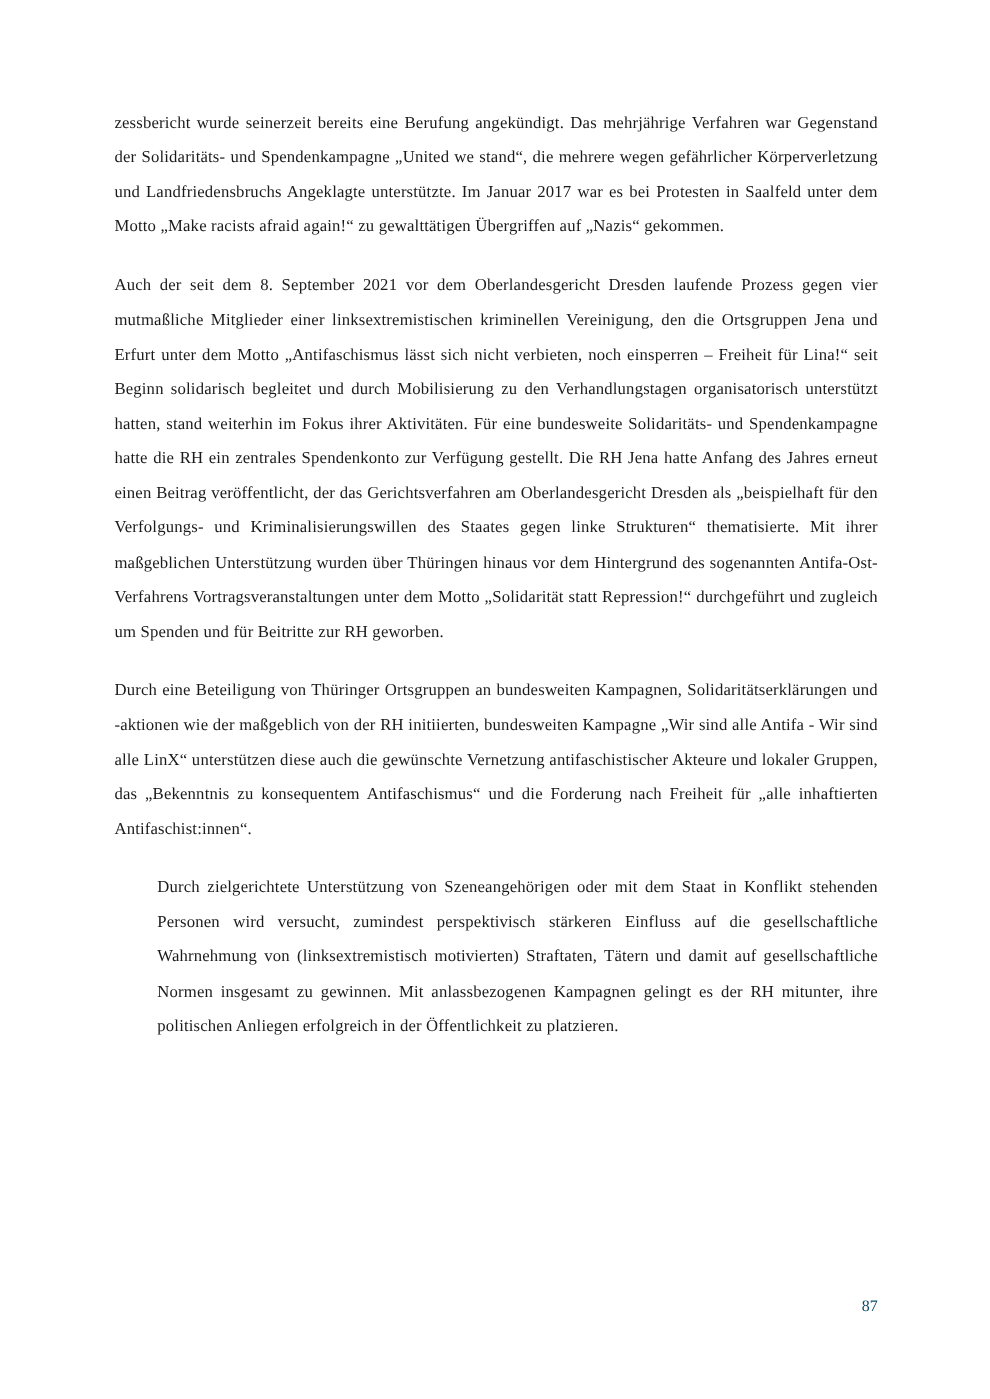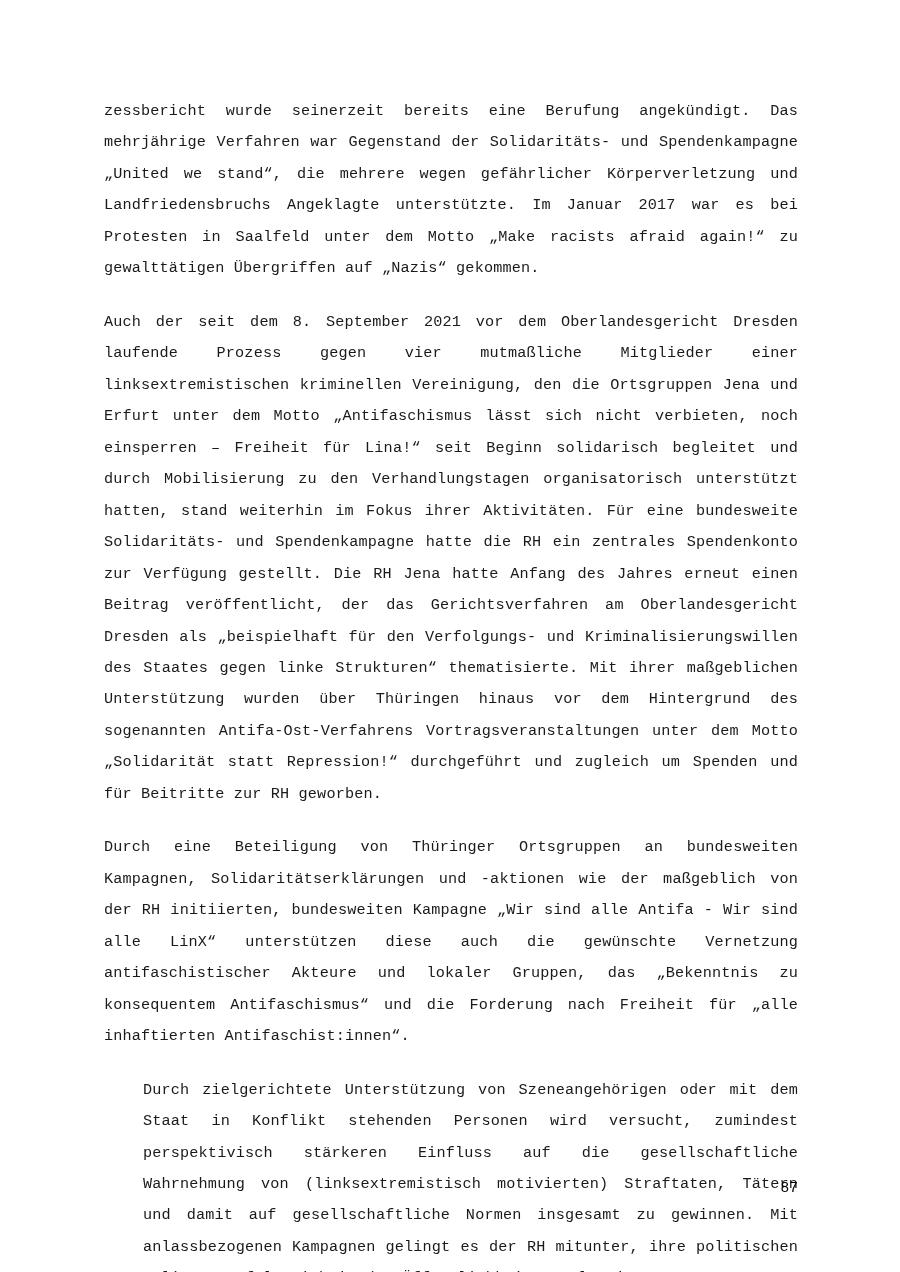--- a/index.html
+++ b/index.html
@@ -5,21 +5,21 @@
   html, body {
     margin: 0;
     padding: 0;
     background: #ffffff;
   }
   .page {
     position: relative;
     width: 872px;
     height: 1272px;
     background: #ffffff;
-    font-family: Liberation Mono, monospace;
+    font-family: Liberation Serif, serif;
     color: #1a1a1a;
     box-sizing: border-box;
   }
   .content {
     position: absolute;
     left: 104px;
     top: 96px;
     width: 694px;
   }
   .para {
@@ -35,21 +35,21 @@
     margin-bottom: 0;
     margin-left: 39px;
   }
   .page-number {
     position: absolute;
     left: 104px;
     top: 1180px;
     width: 694px;
     text-align: right;
     font-size: 14.5px;
-    color: #000000;
+    color: #0c4a6e;
   }
 </style>
 </head>
 <body>
 
 <div class="page">
   <div class="content">
     <p class="para">zessbericht wurde seinerzeit bereits eine Berufung angekündigt. Das mehrjährige Verfahren war Gegenstand der Solidaritäts- und Spendenkampagne „United we stand“, die mehrere wegen gefährlicher Körperverletzung und Landfriedensbruchs Angeklagte unterstützte. Im Januar 2017 war es bei Protesten in Saalfeld unter dem Motto „Make racists afraid again!“ zu gewalttätigen Übergriffen auf „Nazis“ gekommen.</p>
     <p class="para">Auch der seit dem 8. September 2021 vor dem Oberlandesgericht Dresden laufende Prozess gegen vier mutmaßliche Mitglieder einer linksextremistischen kriminellen Vereinigung, den die Ortsgruppen Jena und Erfurt unter dem Motto „Antifaschismus lässt sich nicht verbieten, noch einsperren – Freiheit für Lina!“ seit Beginn solidarisch begleitet und durch Mobilisierung zu den Verhandlungstagen organisatorisch unterstützt hatten, stand weiterhin im Fokus ihrer Aktivitäten. Für eine bundesweite Solidaritäts- und Spendenkampagne hatte die RH ein zentrales Spendenkonto zur Verfügung gestellt. Die RH Jena hatte Anfang des Jahres erneut einen Beitrag veröffentlicht, der das Gerichtsverfahren am Oberlandesgericht Dresden als „beispielhaft für den Verfolgungs- und Kriminalisierungswillen des Staates gegen linke Strukturen“ thematisierte. Mit ihrer maßgeblichen Unterstützung wurden über Thüringen hinaus vor dem Hintergrund des sogenannten Antifa-Ost-Verfahrens Vortragsveranstaltungen unter dem Motto „Solidarität statt Repression!“ durchgeführt und zugleich um Spenden und für Beitritte zur RH geworben.</p>
     <p class="para">Durch eine Beteiligung von Thüringer Ortsgruppen an bundesweiten Kampagnen, Solidaritätserklärungen und -aktionen wie der maßgeblich von der RH initiierten, bundesweiten Kampagne „Wir sind alle Antifa - Wir sind alle LinX“ unterstützen diese auch die gewünschte Vernetzung antifaschistischer Akteure und lokaler Gruppen, das „Bekenntnis zu konsequentem Antifaschismus“ und die Forderung nach Freiheit für „alle inhaftierten Antifaschist:innen“.</p>

